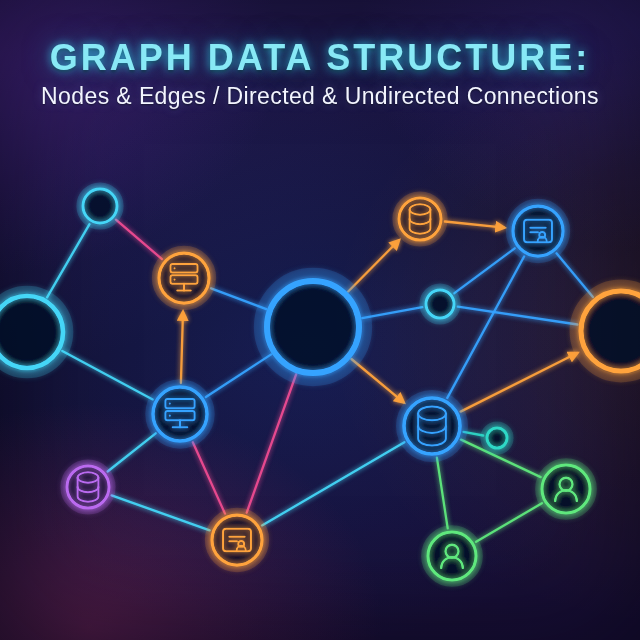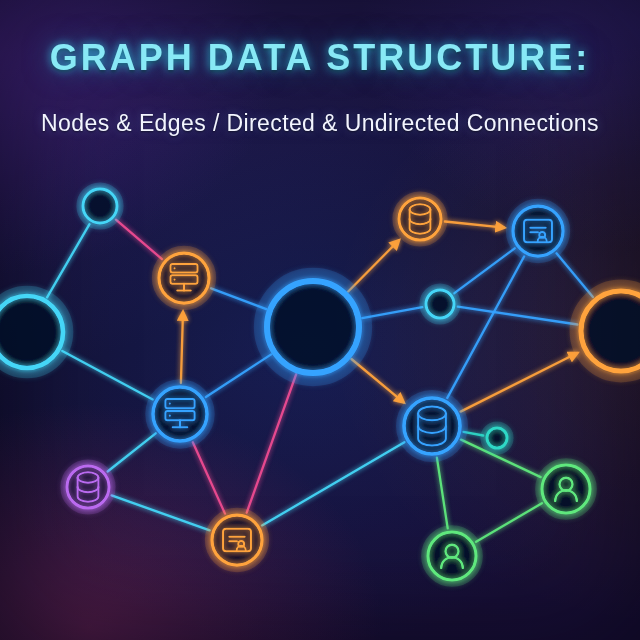--- a/index.html
+++ b/index.html
@@ -52,21 +52,21 @@
     font-weight: bold;
     letter-spacing: 3px;
     line-height: 1.2;
     color: #88e9f6;
     text-shadow:
       0 0 10px rgba(56, 214, 245, 0.85),
       0 0 28px rgba(33, 170, 220, 0.50),
       0 2px 3px rgba(0,0,0,0.6);
   }
   .subtitle {
-    margin-top: 31px;
+    margin-top: 4px;
     font-size: 23px;
     font-weight: normal;
     letter-spacing: 0.4px;
     color: #f3f5ff;
     text-shadow: 0 0 10px rgba(130,160,255,0.35), 0 1px 2px rgba(0,0,0,0.6);
   }
 </style>
 </head>
 <body>
 

